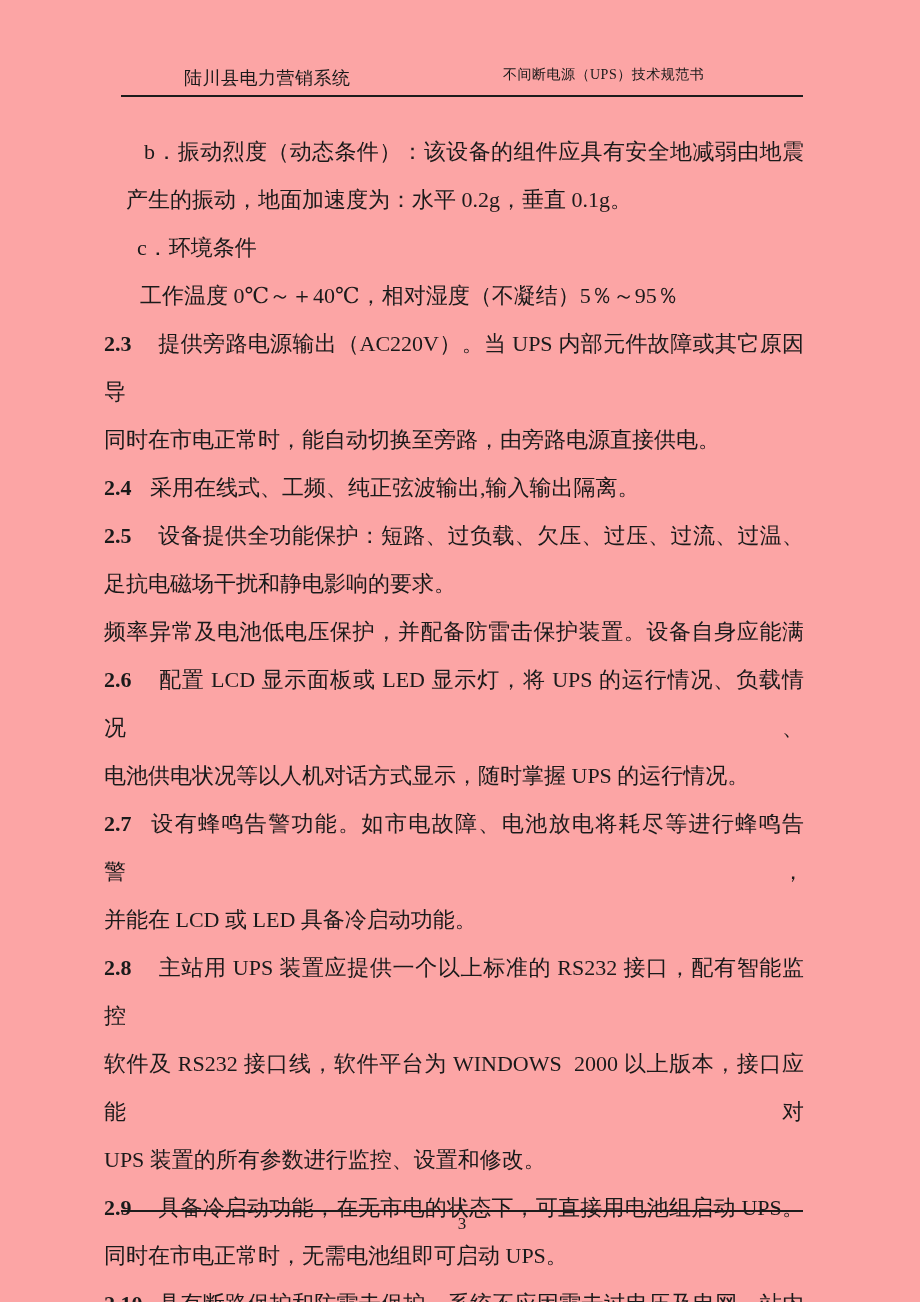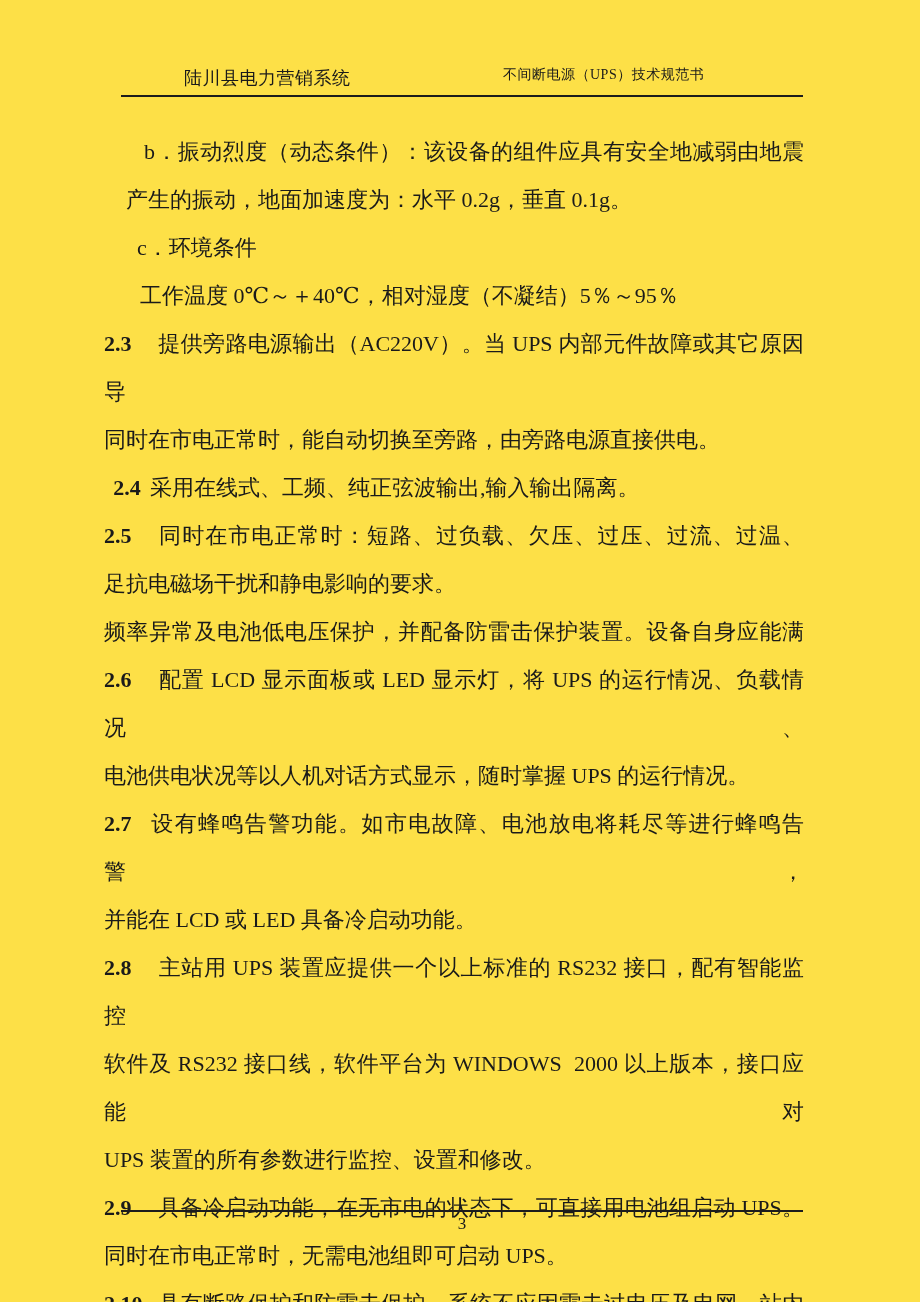--- a/index.html
+++ b/index.html
@@ -1,41 +1,41 @@
 <!DOCTYPE html>
 <html><head>
 <meta charset="utf-8">
 <style>
   html, body { margin: 0; padding: 0; background: #ffffff; }
   .page {
     position: relative;
     width: 920px;
     height: 1302px;
-    background: #fde047;
+    background: #fca5a5;
     color: #1a1a1a;
     font-family: "Liberation Serif", "DejaVu Serif", serif;
     overflow: hidden;
   }
   
   .hdr-left  { position: absolute; top: 66px; left: 184px; font-size: 18px; letter-spacing: 0.5px; }
   .hdr-right { position: absolute; top: 66px; left: 503px; font-size: 14px; letter-spacing: 0.5px; }
   .hdr-rule  { position: absolute; top: 95px; left: 121px; width: 682px; height: 2px; background: #1c1c1c; }
   
   .doc-body {
     position: absolute;
     top: 128px;
     left: 104px;
     width: 700px;
     font-size: 22px;
     line-height: 48px;
   }
   .line { white-space: pre-wrap; }
   .j { text-align: justify; text-align-last: justify; }
   .num { font-weight: bold; display: inline-block; width: 54px; }
-  .num.n2 { width: 46px; text-align: center; }
+  .num.n2 { width: 46px; }
   .i40 { padding-left: 40px; }
   .i22 { padding-left: 22px; }
   .i33 { padding-left: 33px; }
   .i36 { padding-left: 36px; }
   
   .ftr-rule { position: absolute; top: 1210px; left: 121px; width: 682px; height: 2px; background: #1c1c1c; }
   .ftr-num  { position: absolute; top: 1214px; left: 121px; width: 682px; text-align: center; font-size: 17px; }
 </style>
 </head>
 <body>
@@ -53,21 +53,21 @@
 
     <div class="line i33">c．环境条件</div>
 
     <div class="line i36">工作温度 0℃～＋40℃，相对湿度（不凝结）5％～95％</div>
 
     <div class="line j"><span class="num">2.3</span><span>提供旁路电源输出（AC220V）。当 UPS 内部元件故障或其它原因导</span></div>
     <div class="line">同时在市电正常时，能自动切换至旁路，由旁路电源直接供电。</div>
 
     <div class="line"><span class="num n2">2.4</span><span>采用在线式、工频、纯正弦波输出,输入输出隔离。</span></div>
 
-    <div class="line j"><span class="num">2.5</span><span>同时在市电正常时：短路、过负载、欠压、过压、过流、过温、</span></div>
+    <div class="line j"><span class="num">2.5</span><span>设备提供全功能保护：短路、过负载、欠压、过压、过流、过温、</span></div>
     <div class="line">足抗电磁场干扰和静电影响的要求。</div>
     <div class="line j">频率异常及电池低电压保护，并配备防雷击保护装置。设备自身应能满</div>
 
     <div class="line j"><span class="num">2.6</span><span>配置 LCD 显示面板或 LED 显示灯，将 UPS 的运行情况、负载情况、</span></div>
     <div class="line">电池供电状况等以人机对话方式显示，随时掌握 UPS 的运行情况。</div>
 
     <div class="line j"><span class="num n2">2.7</span><span>设有蜂鸣告警功能。如市电故障、电池放电将耗尽等进行蜂鸣告警，</span></div>
     <div class="line">并能在 LCD 或 LED 具备冷启动功能。</div>
 
     <div class="line j"><span class="num">2.8</span><span>主站用 UPS 装置应提供一个以上标准的 RS232 接口，配有智能监控</span></div>

